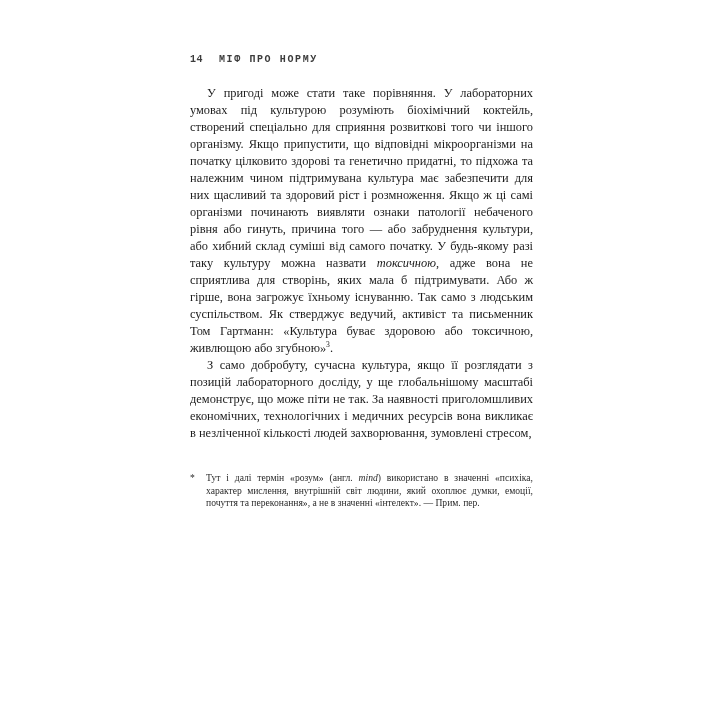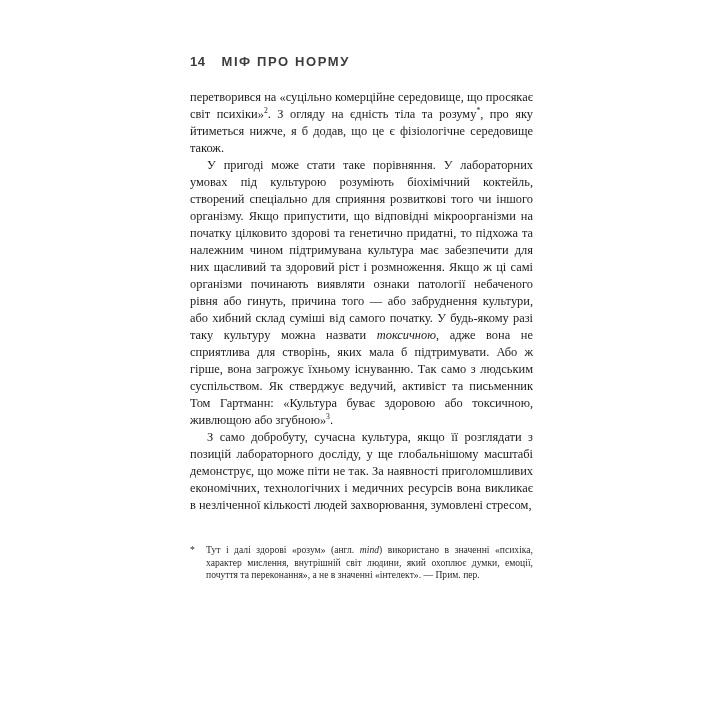--- a/index.html
+++ b/index.html
@@ -19,22 +19,22 @@
   .content {
     position: absolute;
     left: 190px;
     top: 54px;
     width: 343px;
   }
   .running-header {
     display: flex;
     align-items: baseline;
     gap: 16px;
-    font-family: Liberation Sans, sans-serif;
-    font-size: 13px;
+    font-family: Liberation Mono, monospace;
+    font-size: 10px;
     font-weight: bold;
     letter-spacing: 1.6px;
     color: #3c3c3c;
     margin-bottom: 20px;
   }
   .running-header .page-num {
     letter-spacing: 0.5px;
   }
   .body-text p.para {
     margin: 0;
@@ -70,19 +70,18 @@
 </head>
 <body>
 
 <div class="page">
   <div class="content">
     <header class="running-header">
       <span class="page-num">14</span>
       <span>МІФ ПРО НОРМУ</span>
     </header>
     <main class="body-text" id="paragraphs">
-        <p class="para"><span>перетворився на «суцільно комерційне середовище, що просякає світ психіки»</span><sup>2</sup><span>. З огляду на єдність тіла та розуму</span><sup>*</sup><span>, про яку йтиметься нижче, я б додав, що це є фізіологічне середовище також.</span></p>
         <p class="para indent"><span>У пригоді може стати таке порівняння. У лабораторних умовах під культурою розуміють біохімічний коктейль, створений спеціально для сприяння розвиткові того чи іншого організму. Якщо припустити, що відповідні мікроорганізми на початку цілковито здорові та генетично придатні, то підхожа та належним чином підтримувана культура має забезпечити для них щасливий та здоровий ріст і розмноження. Якщо ж ці самі організми починають виявляти ознаки патології небаченого рівня або гинуть, причина того — або забруднення культури, або хибний склад суміші від самого початку. У будь-якому разі таку культуру можна назвати </span><span class="it">токсичною</span><span>, адже вона не сприятлива для створінь, яких мала б підтримувати. Або ж гірше, вона загрожує їхньому існуванню. Так само з людським суспільством. Як стверджує ведучий, активіст та письменник Том Гартманн: «Культура буває здоровою або токсичною, живлющою або згубною»</span><sup>3</sup><span>.</span></p>
         <p class="para indent"><span>З само добробуту, сучасна культура, якщо її розглядати з позицій лабораторного досліду, у ще глобальнішому масштабі демонструє, що може піти не так. За наявності приголомшливих економічних, технологічних і медичних ресурсів вона викликає в незліченної кількості людей захворювання, зумовлені стресом,</span></p>
       </main>
-    <footer class="footnote" id="footnote"><span class="fn-marker">*</span><span class="fn-text"><span>Тут і далі здорові «розум» (англ. </span><span class="it">mind</span><span>) використано в значенні «психіка, характер мислення, внутрішній світ людини, який охоплює думки, емоції, почуття та переконання», а не в значенні «інтелект». — Прим. пер.</span></span></footer>
+    <footer class="footnote" id="footnote"><span class="fn-marker">*</span><span class="fn-text"><span>Тут і далі термін «розум» (англ. </span><span class="it">mind</span><span>) використано в значенні «психіка, характер мислення, внутрішній світ людини, який охоплює думки, емоції, почуття та переконання», а не в значенні «інтелект». — Прим. пер.</span></span></footer>
   </div>
 </div>
 
 </body></html>

